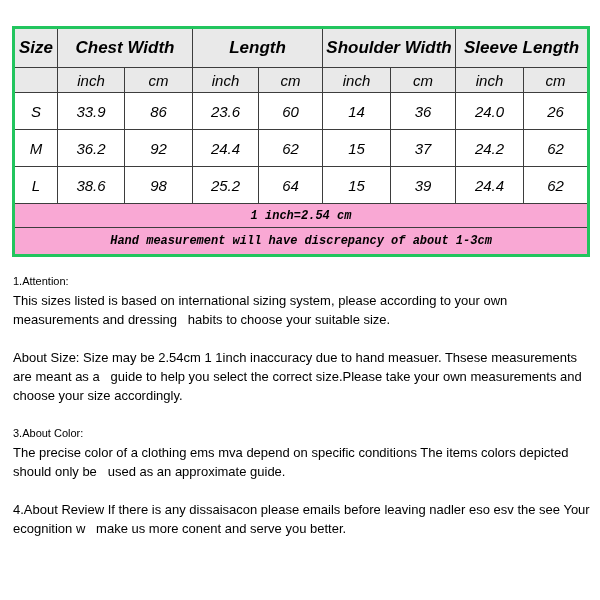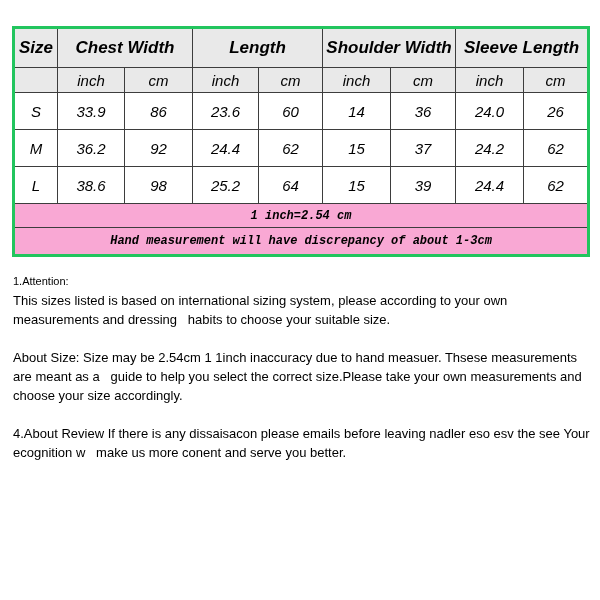--- a/index.html
+++ b/index.html
@@ -165,17 +165,21 @@
 
   <div class="text-block">
     <div class="para">
       <div class="para-title">1.Attention:</div>
       <div class="para-body">This sizes listed is based on international sizing system, please according to your own measurements and dressing   habits to choose your suitable size.</div>
     </div>
     <div class="para">
       <div class="para-body">About Size: Size may be 2.54cm 1 1inch inaccuracy due to hand measuer. Thsese measurements are meant as a   guide to help you select the correct size.Please take your own measurements and choose your size accordingly.</div>
     </div>
     <div class="para">
+      <div class="para-title">3.About Color:</div>
+      <div class="para-body">The precise color of a clothing ems mva depend on specific conditions The items colors depicted should only be   used as an approximate guide.</div>
+    </div>
+    <div class="para">
       <div class="para-body">4.About Review If there is any dissaisacon please emails before leaving nadler eso esv the see Your ecognition w   make us more conent and serve you better.</div>
     </div>
   </div>
 
 </div>
 
 </body></html>

